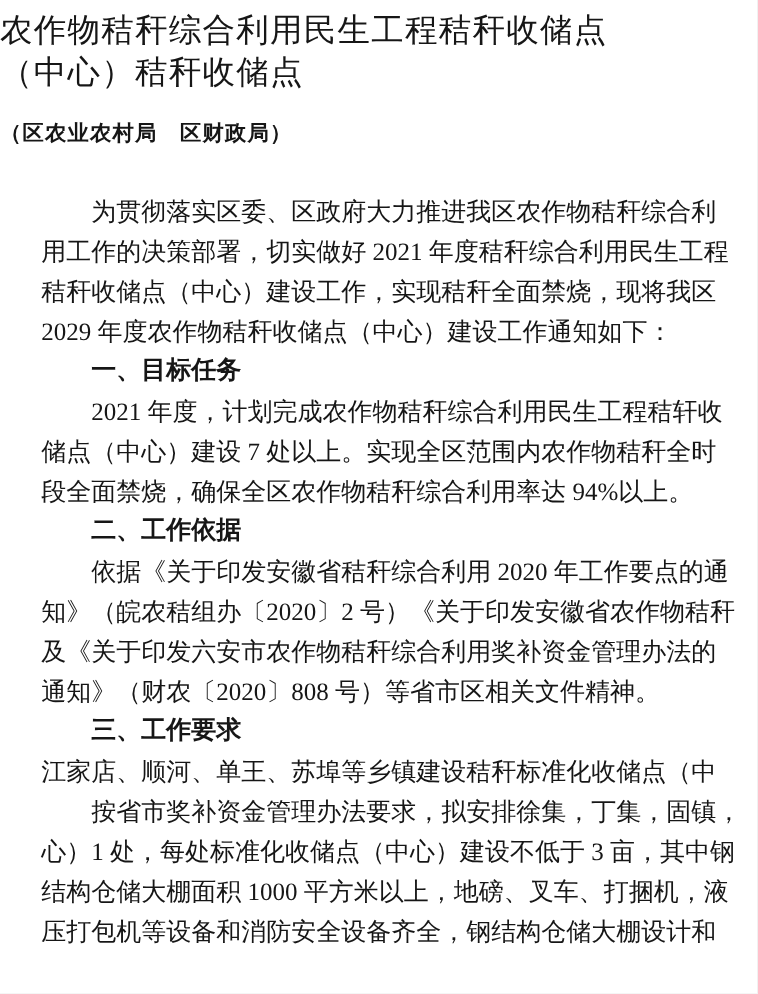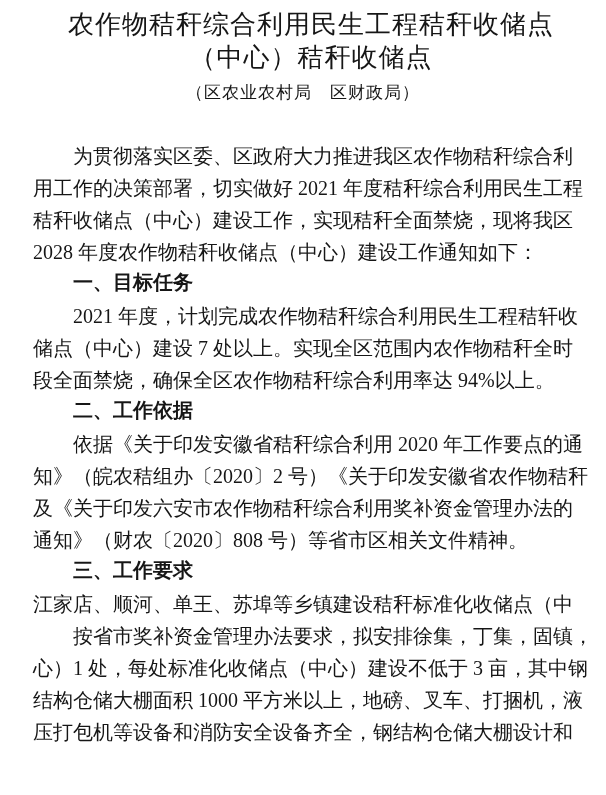--- a/index.html
+++ b/index.html
@@ -15,32 +15,30 @@
     background: #ffffff;
     color: #161616;
     box-sizing: border-box;
     padding-top: 8px;
     overflow: hidden;
     font-family: "Liberation Serif", "DejaVu Serif", serif;
   }
   .title-line {
     font-size: 26px;
     line-height: 33px;
-    text-align: center;
     font-weight: 500;
     letter-spacing: 1px;
     font-family: "Liberation Serif", "DejaVu Serif", serif;
-    padding-left: 16px;
   }
   .byline {
-    margin-top: 8px;
+    margin-top: 22px;
     font-size: 17px;
     line-height: 22px;
-    font-weight: 400;
-    text-align: center;
+    font-weight: 700;
+    text-align: left;
     letter-spacing: 1px;
     font-family: "Liberation Sans", "DejaVu Sans", sans-serif;
   }
   .textblock {
     margin: 36px 33px 0 33px;
     font-size: 20px;
     line-height: 32px;
   }
   .bline {
     text-align: justify;
@@ -70,21 +68,21 @@
   <div class="title-line">（中心）秸秆收储点</div>
 
   <div class="byline">（区农业农村局　区财政局）</div>
 
   <div class="textblock">
 
     <div>
       <div class="bline indent">为贯彻落实区委、区政府大力推进我区农作物秸秆综合利</div>
       <div class="bline">用工作的决策部署，切实做好 2021 年度秸秆综合利用民生工程</div>
       <div class="bline">秸秆收储点（中心）建设工作，实现秸秆全面禁烧，现将我区</div>
-      <div class="bline end">2028 年度农作物秸秆收储点（中心）建设工作通知如下：</div>
+      <div class="bline end">2029 年度农作物秸秆收储点（中心）建设工作通知如下：</div>
     </div>
 
     <div class="heading">一、目标任务</div>
     <div>
       <div class="bline indent">2021 年度，计划完成农作物秸秆综合利用民生工程秸轩收</div>
       <div class="bline">储点（中心）建设 7 处以上。实现全区范围内农作物秸秆全时</div>
       <div class="bline end">段全面禁烧，确保全区农作物秸秆综合利用率达 94%以上。</div>
     </div>
 
     <div class="heading">二、工作依据</div>

